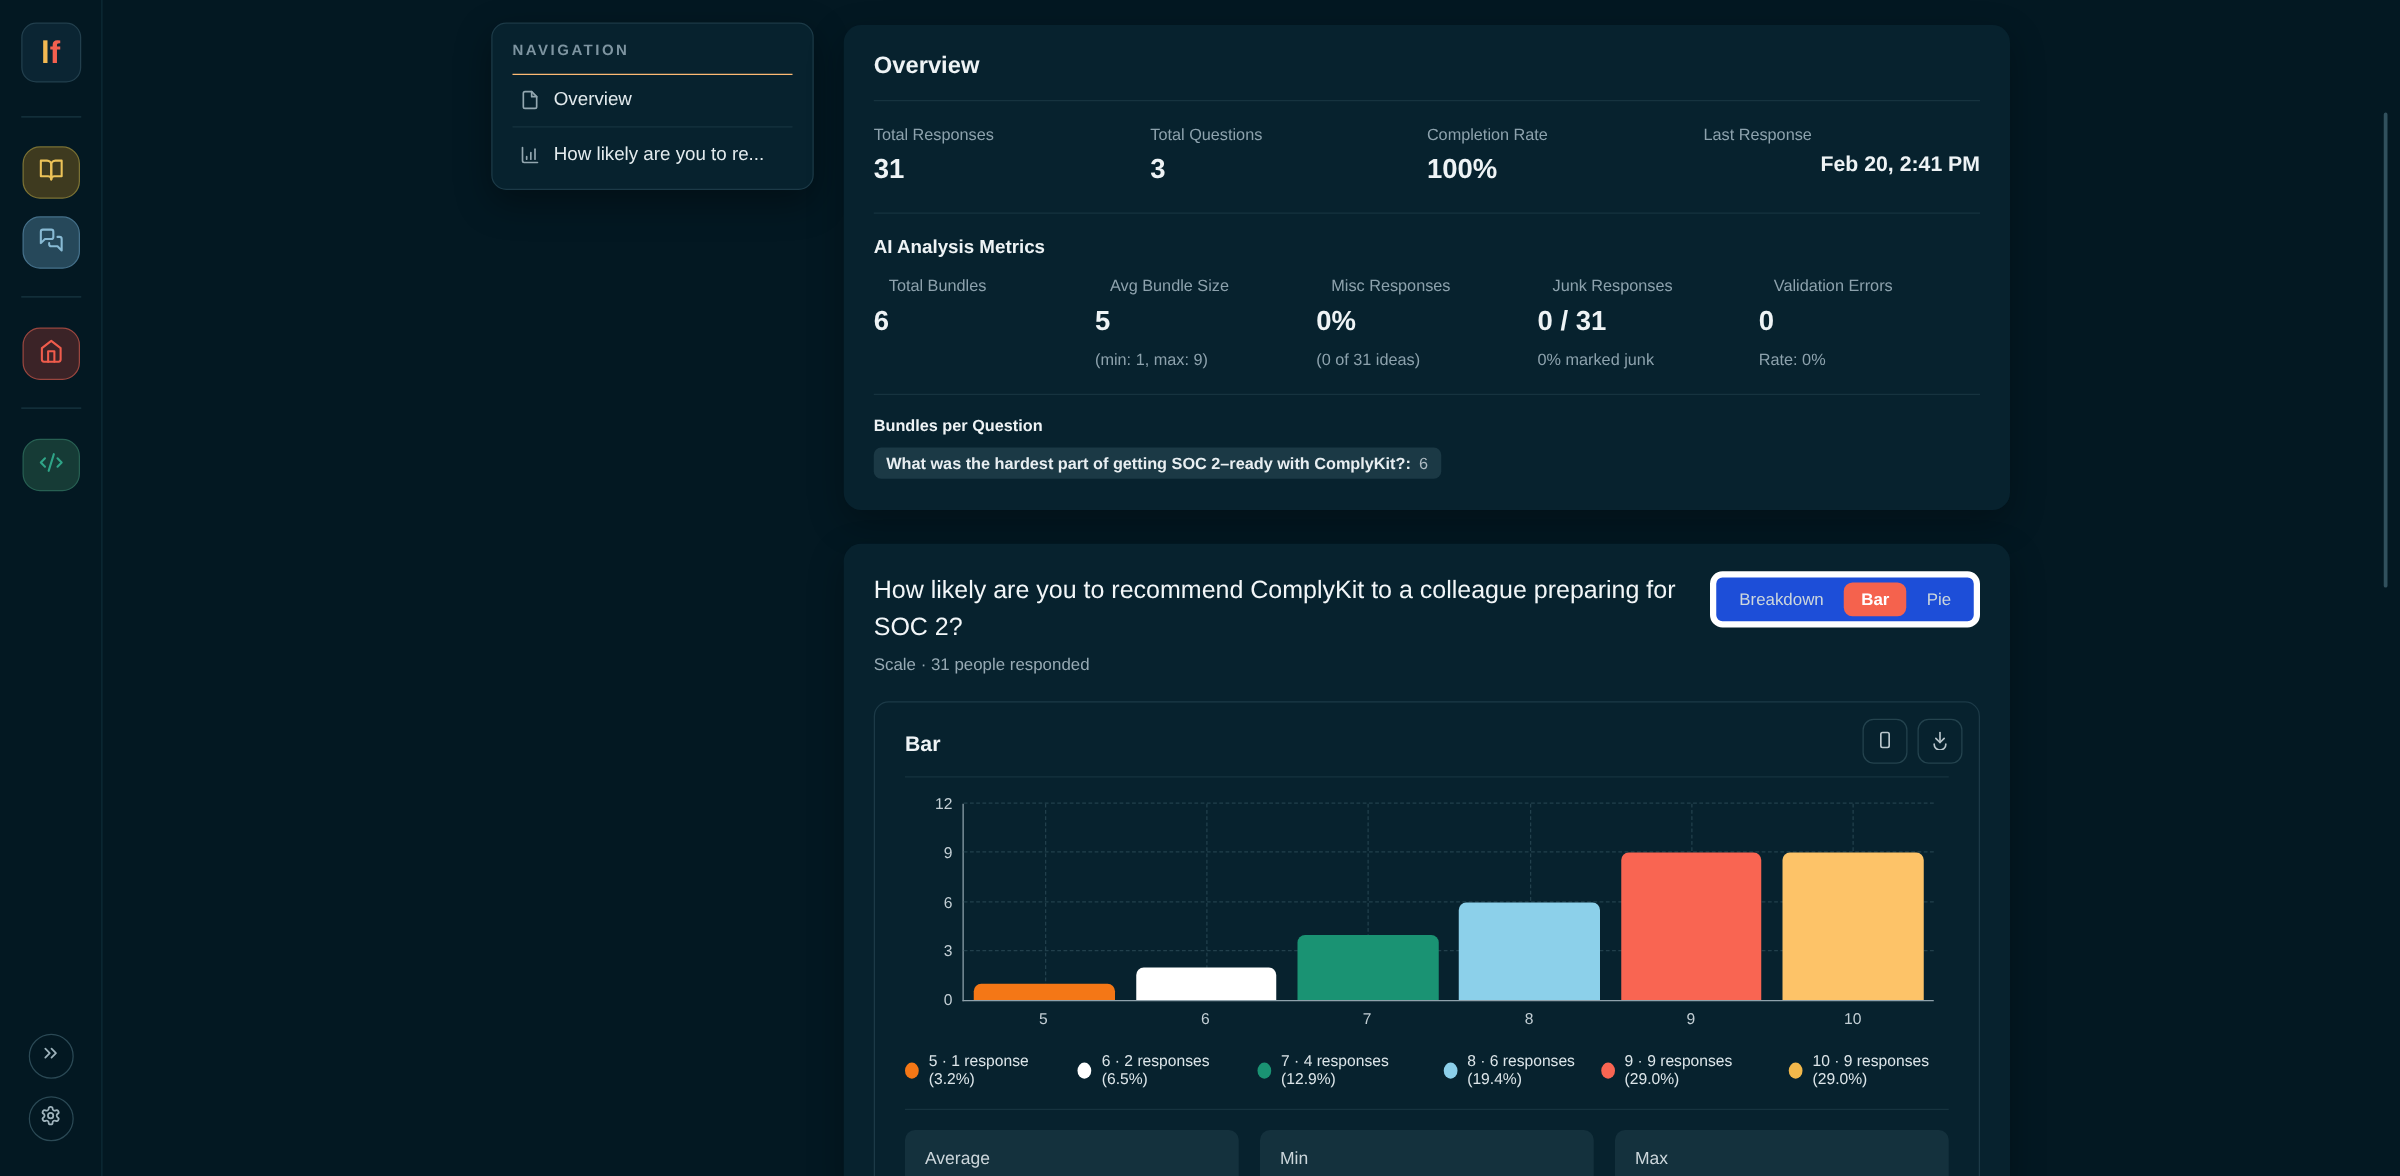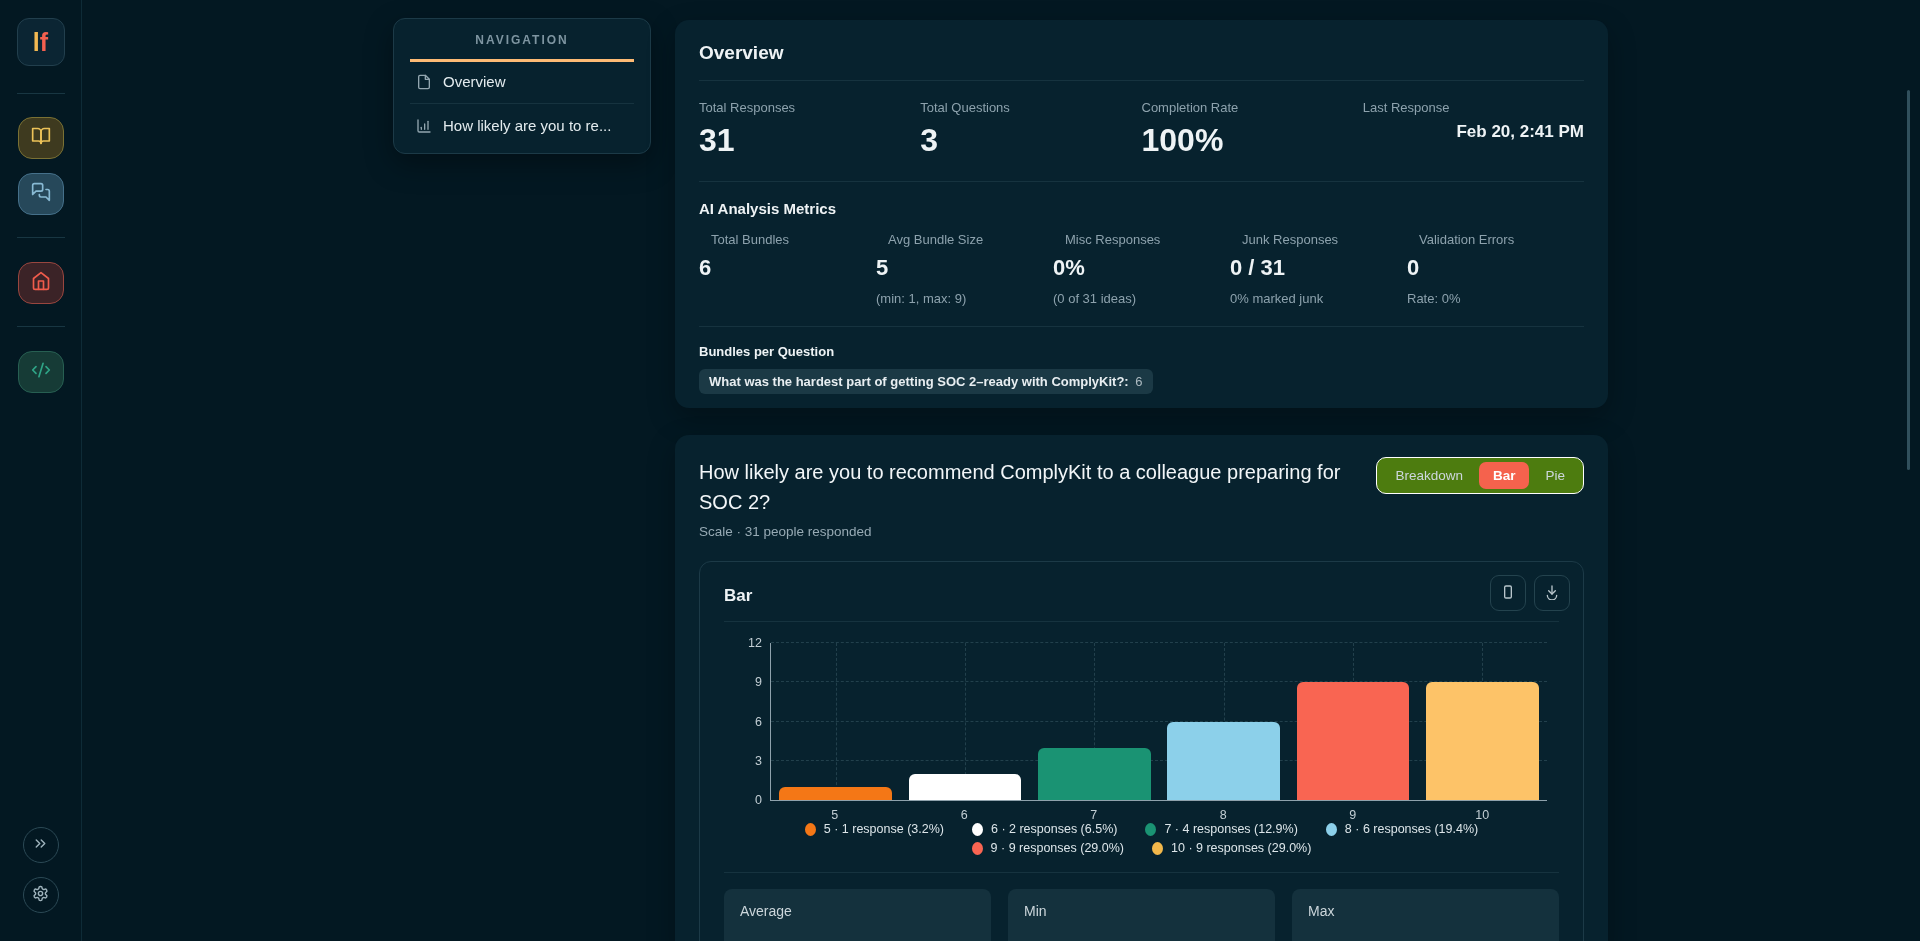--- a/index.html
+++ b/index.html
@@ -50,22 +50,22 @@
   .circle-btn svg { width:17px; height:17px; }
 
   
   .nav-panel {
     position:absolute; left:393px; top:18px; width:258px;
     background:#07222e; border:1px solid #1c3a47; border-radius:12px;
     padding:14px 16px 8px;
     box-shadow:0 10px 28px rgba(0,0,0,.35);
   }
   .nav-title {
-    text-align:center; font-size:12px; font-weight:700; letter-spacing:2px;
-    color:#7e95a1; padding-bottom:12px; border-bottom:3px solid #fdba74;
+    text-align:left; font-size:12px; font-weight:700; letter-spacing:2px;
+    color:#7e95a1; padding-bottom:12px; border-bottom:1px solid #fdba74;
   }
   .nav-item {
     display:flex; align-items:center; gap:11px;
     padding:11px 6px; font-size:15px; color:#e3ebee; cursor:pointer;
     border-radius:8px; white-space:nowrap;
   }
   .nav-item .nav-icon { color:#93a7b0; display:flex; }
   .nav-item .nav-icon svg { width:16px; height:16px; }
   .nav-divider { border-top:1px solid #16333f; margin:2px 0; }
 
@@ -77,21 +77,21 @@
   }
   .card1 { top:20px; height:388px; padding:22px 24px; }
   .card2 { top:435px; height:520px; padding:22px 24px; overflow:hidden; }
 
   .c1-title { font-size:19px; font-weight:700; padding-bottom:16px; border-bottom:1px solid #16333f; }
   .stats {
     display:grid; grid-template-columns:repeat(4,1fr);
     padding:19px 0 22px; border-bottom:1px solid #16333f;
   }
   .s-label { font-size:13px; color:#8da2ad; margin-bottom:7px; }
-  .s-value { font-size:32px; font-weight:700; }
+  .s-value { font-size:22px; font-weight:700; }
   .stat.small .s-value { font-size:17px;text-align:right; }
 
   .ai-title { font-size:15px; font-weight:700; margin:18px 0 15px; }
   .metrics {
     display:grid; grid-template-columns:repeat(5,1fr);
     padding-bottom:20px; border-bottom:1px solid #16333f;
   }
   .m-label { font-size:13px; color:#8da2ad; margin-bottom:8px;margin-left:12px; }
   .m-value { font-size:22px; font-weight:700; }
   .m-sub { font-size:13px; color:#8da2ad; margin-top:10px; min-height:15px; }
@@ -102,21 +102,21 @@
     padding:5px 10px; font-size:13px;
   }
   .badge-q { font-weight:700; color:#e8eef1; }
   .badge-n { color:#aebbc2; margin-left:3px; }
 
   
   .c2-head { display:flex; justify-content:space-between; align-items:flex-start; }
   .c2-title { width:690px; font-size:20px; font-weight:400; line-height:30px; color:#f2f6f8; }
   .tabs {
     display:flex; align-items:center; gap:2px;
-    border:1px solid #ffffff; background:#4d7c0f;
+    border:5px solid #ffffff; background:#1d4ed8;
     border-radius:10px; padding:4px; flex:none;
   }
   .tab {
     padding:6px 14px; font-size:13.5px; color:#cdd7dc;
     border-radius:7px; cursor:pointer; white-space:nowrap;
   }
   .tab.active { color:#fff; font-weight:700; }
   .c2-sub { font-size:13.5px; color:#97aab4; margin-top:7px; }
 
   .chart-card {
@@ -142,21 +142,21 @@
   .slot { flex:1; height:100%; display:flex; align-items:flex-end; justify-content:center; position:relative; }
   .vline { position:absolute; left:50%; top:0; bottom:0; border-left:1px dashed #22404c; z-index:0; }
   .bar { width:87%; border-radius:6px 6px 0 0; position:relative; z-index:2; }
   .ytick {
     position:absolute; right:calc(100% + 9px); transform:translateY(50%);
     font-size:12.5px; color:#c2ced4;
   }
   .x-labels { display:flex; margin:7px 12px 0 46px; }
   .x-labels span { flex:1; text-align:center; font-size:12.5px; color:#c2ced4; }
 
-  .legend { display:flex; flex-direction:column; align-items:center; gap:5px; }
+  .legend { margin-top:20px; display:flex; flex-direction:row; align-items:center; gap:5px; }
   .legend-row { display:flex; gap:28px; }
   .legend-item { display:flex; align-items:center; gap:8px; font-size:12.5px; color:#dce5e9; }
   .dot { width:11px; height:13px; border-radius:50%; flex:none; }
 
   .stats-divider { margin-top:17px; border-top:1px solid #16333f; }
   .boxes { display:grid; grid-template-columns:repeat(3,1fr); gap:17px; margin-top:16px; }
   .box {
     background:#14313d; border-radius:8px; padding:14px 16px;
     height:72px; font-size:14px; color:#ccd6db;
   }

